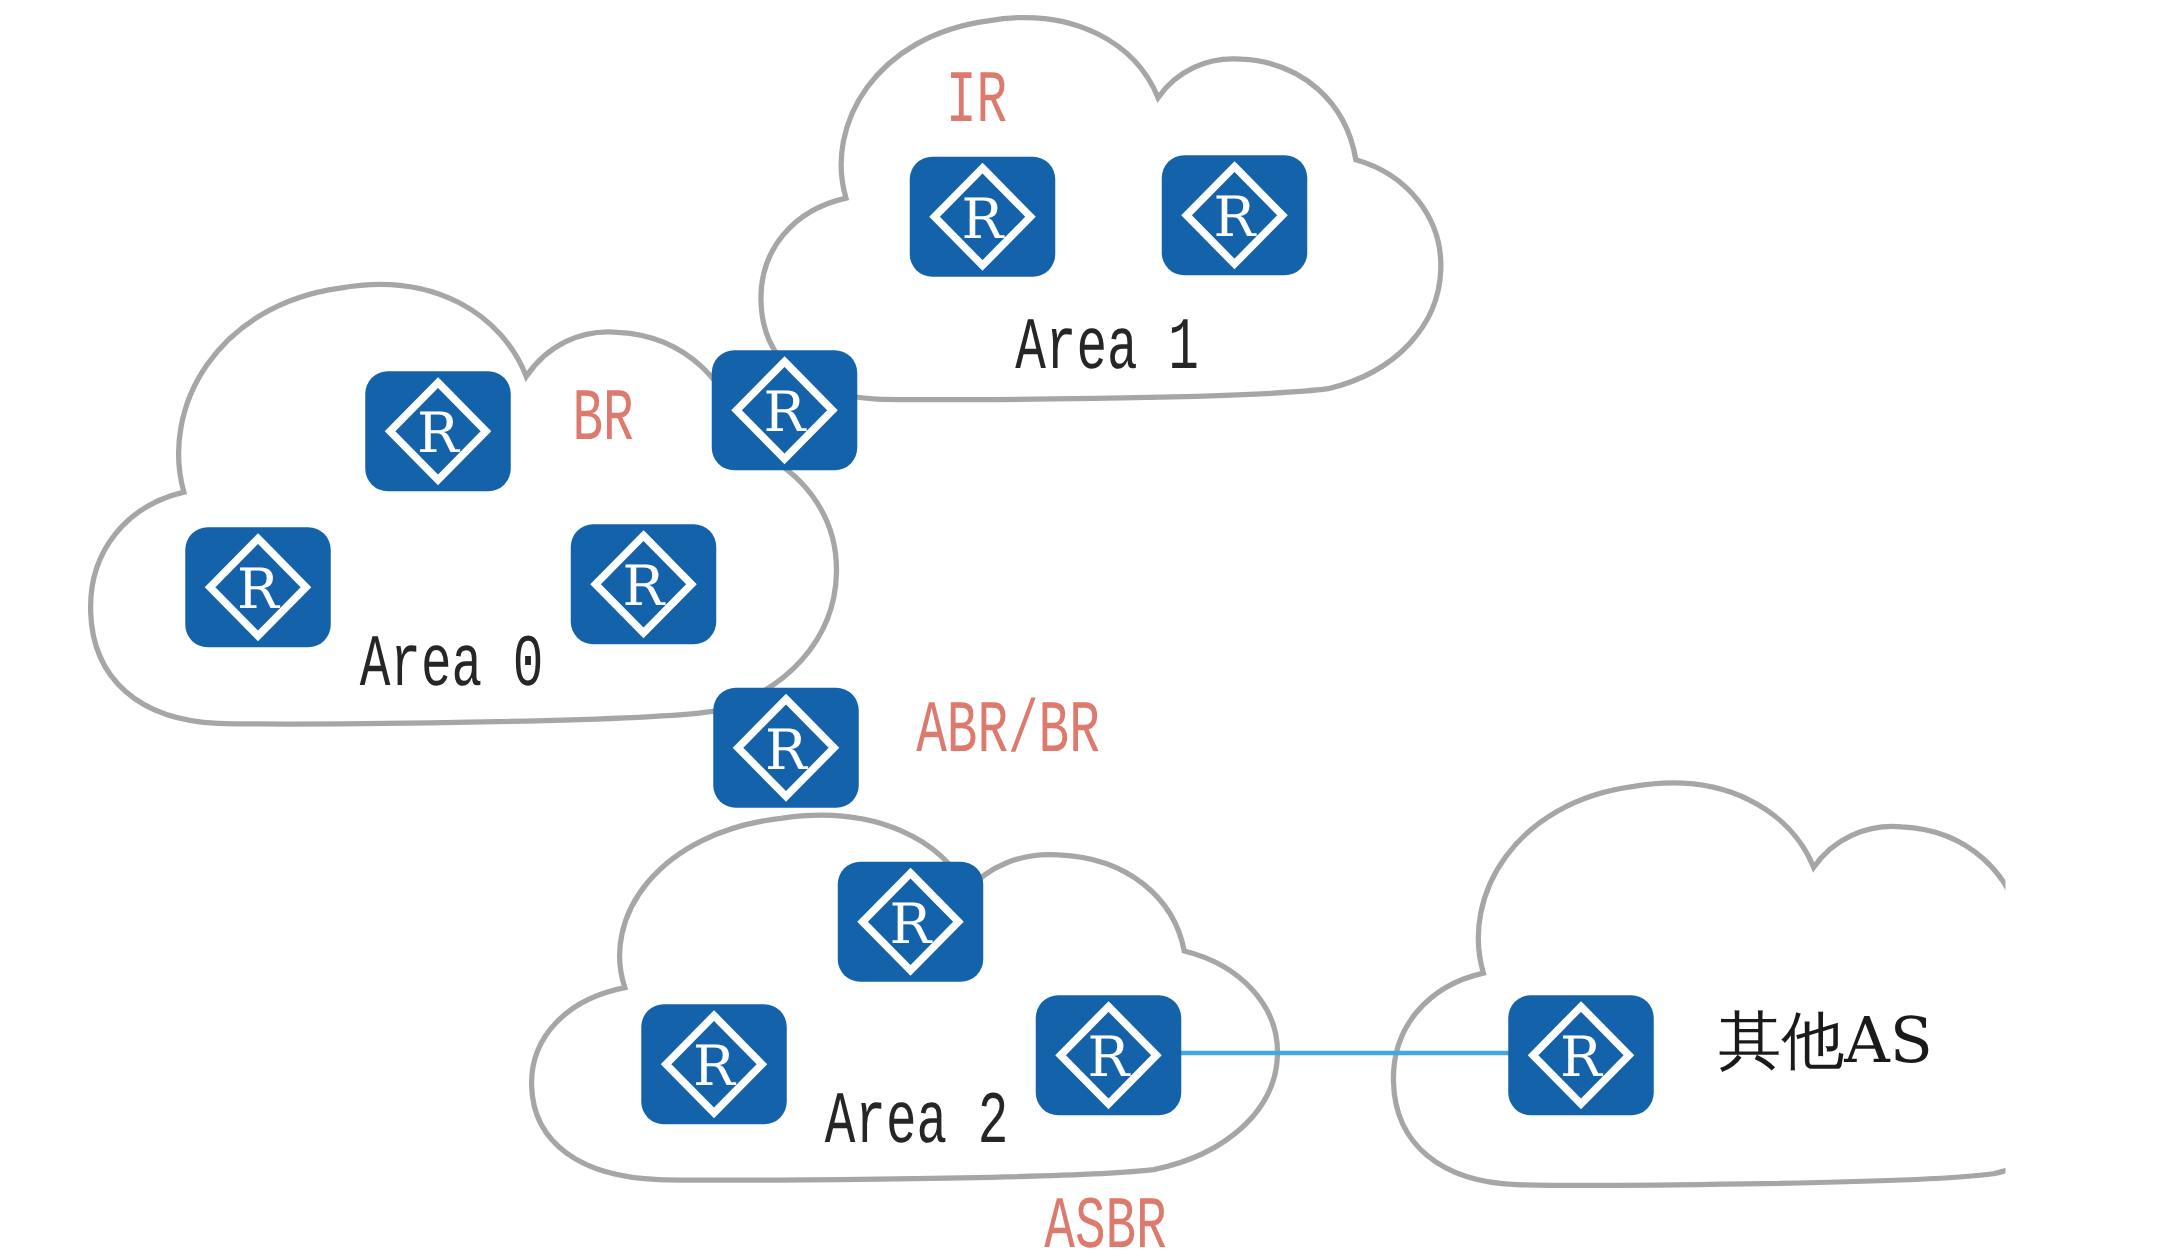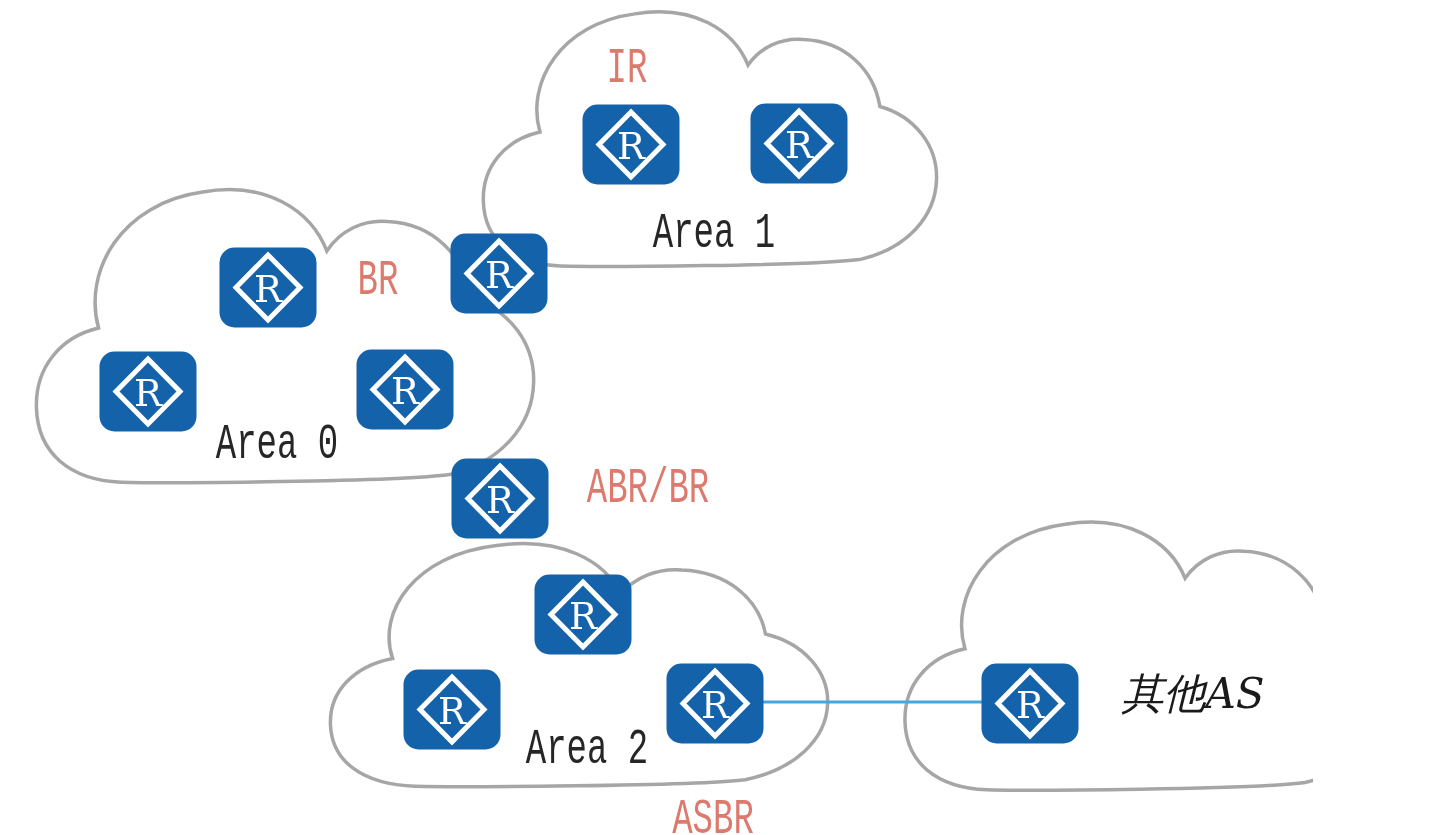--- a/index.html
+++ b/index.html
@@ -15,20 +15,21 @@
     --area-label-dark: #262626;
     --watermark-gray: #ececec;
   }
   .stage {
     position: relative;
     width: 1313px;
     height: 835px;
     background: #ffffff;
     overflow: hidden;
     font-family: "Liberation Sans", sans-serif;
+    margin-left: 24px;
   }
   .layer {
     position: absolute;
     left: 0;
     top: 0;
   }
   .cloud-fill {
     fill: #ffffff;
     stroke: none;
   }
@@ -66,21 +67,20 @@
     color: var(--role-label-salmon);
   }
   .label.area {
     color: var(--area-label-dark);
   }
   .label.cjk {
     transform: translate(-50%, -50%);
     font-family: "DejaVu Serif", "Liberation Serif", serif;
     font-size: 42px;
     color: #1a1a1a;
-    font-style: italic;
   }
   .watermark {
     position: absolute;
     left: 1410px;
     top: 821px;
     transform: translate(-50%, -50%);
     white-space: nowrap;
     font-size: 16px;
     font-weight: bold;
     color: var(--watermark-gray);

